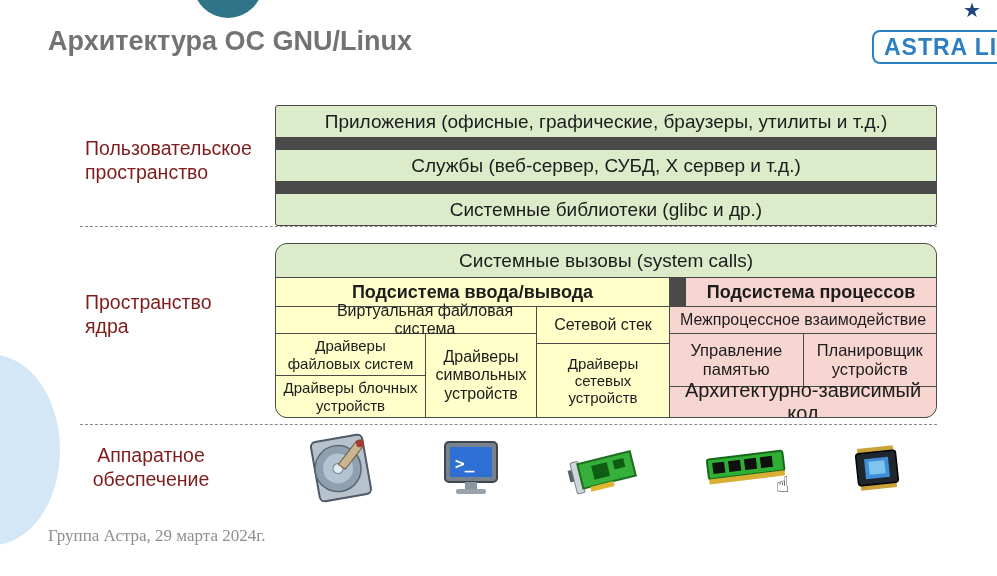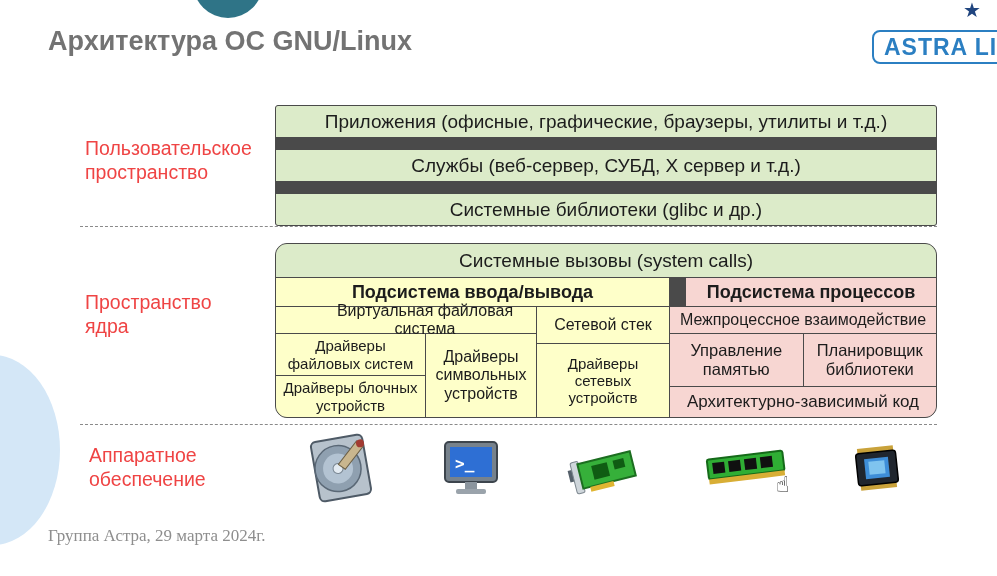--- a/index.html
+++ b/index.html
@@ -33,24 +33,24 @@
   }
   .logo-text{
     color:var(--logo-blue,#2b7fc2);font-weight:bold;font-size:23px;
     letter-spacing:1px;white-space:nowrap;
   }
   .logo-star{
     position:absolute;left:963px;top:-2px;font-size:20px;
     color:var(--star-blue,#20457f);
   }
   
-  .label{position:absolute;font-size:19.5px;line-height:1.25;color:#ef4444;}
+  .label{position:absolute;font-size:19.5px;line-height:1.25;color:#7f1d1d;}
   .label-user{left:85px;top:136px;width:195px;}
   .label-kernel{left:85px;top:290px;width:160px;}
-  .label-hw{left:89px;top:443px;width:160px;}
+  .label-hw{left:71px;top:443px;width:160px;text-align:center;}
   
   .ubox{
     position:absolute;left:275px;top:105px;width:660px;
     display:flex;flex-direction:column;gap:13px;
     background:var(--border,#4a4a4a);border:1px solid var(--border,#4a4a4a);
     border-radius:3px;overflow:hidden;
   }
   .urow{
     height:31px;background:var(--green,#dcebc9);
     display:flex;align-items:center;justify-content:center;
@@ -90,21 +90,21 @@
   }
   .c-vfs{grid-column:1/3;grid-row:1;font-size:16px;padding-left:40px;}
   .c-net{grid-column:3;grid-row:1/3;font-size:16px;}
   .c-fsd{grid-column:1;grid-row:2/4;}
   .c-chd{grid-column:2;grid-row:2/5;font-size:16px;}
   .c-bld{grid-column:1;grid-row:4;}
   .c-ntd{grid-column:3;grid-row:3/5;}
   .c-ipc{grid-column:1/3;grid-row:1;font-size:16px;}
   .c-mem{grid-column:1;grid-row:2;font-size:16.5px;}
   .c-sch{grid-column:2;grid-row:2;font-size:16.5px;}
-  .c-arc{grid-column:1/3;grid-row:3;font-size:17px;}
+  .c-arc{grid-column:1/3;grid-row:3;font-size:20px;}
   
   .hwrow{
     position:absolute;left:305px;top:430px;width:600px;height:76px;
     display:flex;justify-content:space-between;align-items:center;
   }
   .hw{display:inline-flex;}
   .cursor{
     position:absolute;left:776px;top:472px;font-size:22px;color:#222;
     text-shadow:0 0 2px #fff;
   }
@@ -150,21 +150,21 @@
       <div class="cell bg-y c-vfs">Виртуальная файловая система</div>
       <div class="cell bg-y c-net">Сетевой стек</div>
       <div class="cell bg-y c-fsd">Драйверы файловых систем</div>
       <div class="cell bg-y c-chd">Драйверы символьных устройств</div>
       <div class="cell bg-y c-bld">Драйверы блочных устройств</div>
       <div class="cell bg-y c-ntd">Драйверы сетевых устройств</div>
     </div>
     <div class="pgrid">
       <div class="cell bg-p c-ipc">Межпроцессное взаимодействие</div>
       <div class="cell bg-p c-mem">Управление памятью</div>
-      <div class="cell bg-p c-sch">Планировщик библиотеки</div>
+      <div class="cell bg-p c-sch">Планировщик устройств</div>
       <div class="cell bg-p c-arc">Архитектурно-зависимый код</div>
     </div>
   </div>
 </div>
 
 <div class="dash dash2"></div>
 
 <div class="hwrow">
   <span class="hw">
     <svg width="72" height="72" viewBox="0 0 72 72">

